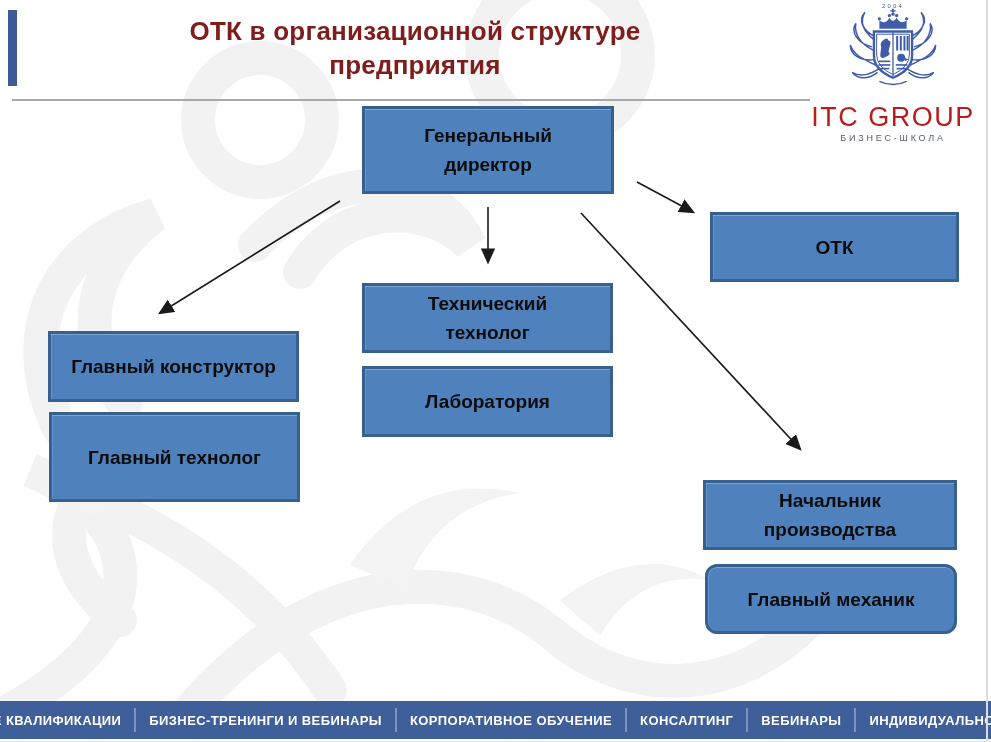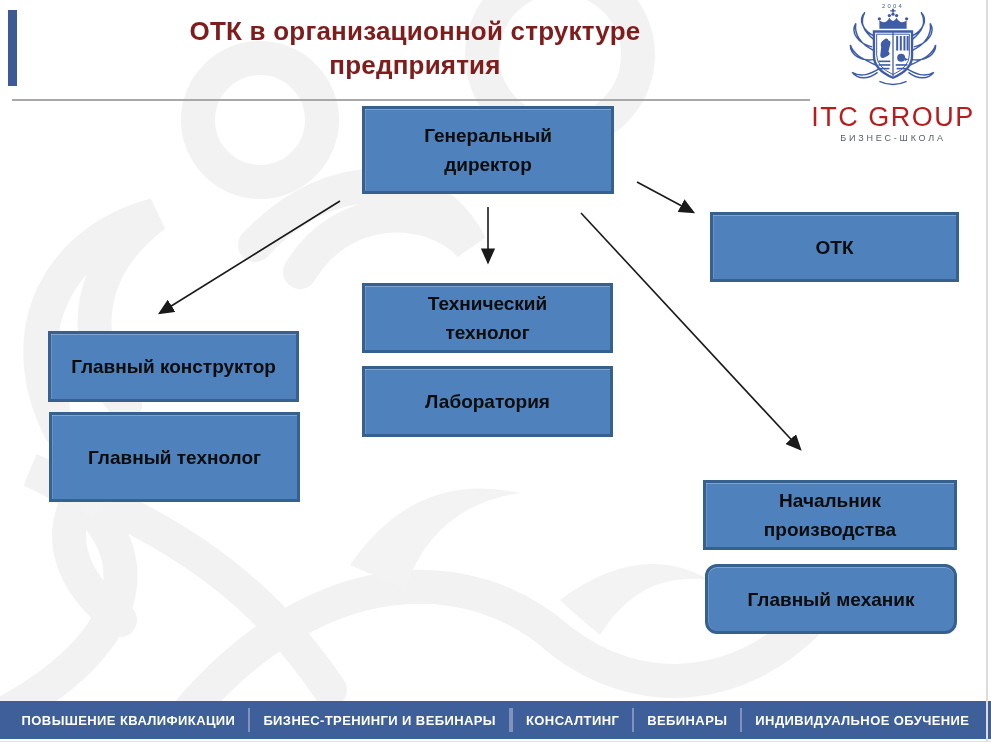--- a/index.html
+++ b/index.html
@@ -160,20 +160,21 @@
   <div class="node" id="n-technologist">Главный технолог</div>
   <div class="node" id="n-production">Начальник
 производства</div>
   <div class="node" id="n-mechanic">Главный механик</div>
 
   <div class="footer">
     <span class="footer-item">ПОВЫШЕНИЕ КВАЛИФИКАЦИИ</span>
     <span class="footer-sep"></span>
     <span class="footer-item">БИЗНЕС-ТРЕНИНГИ И ВЕБИНАРЫ</span>
     <span class="footer-sep"></span>
+    <span class="footer-item">КОРПОРАТИВНОЕ ОБУЧЕНИЕ</span>
     <span class="footer-sep"></span>
     <span class="footer-item">КОНСАЛТИНГ</span>
     <span class="footer-sep"></span>
     <span class="footer-item">ВЕБИНАРЫ</span>
     <span class="footer-sep"></span>
     <span class="footer-item">ИНДИВИДУАЛЬНОЕ ОБУЧЕНИЕ</span>
   </div>
   <div class="bottom-strip"></div>
   <div class="window-edge"></div>
 

